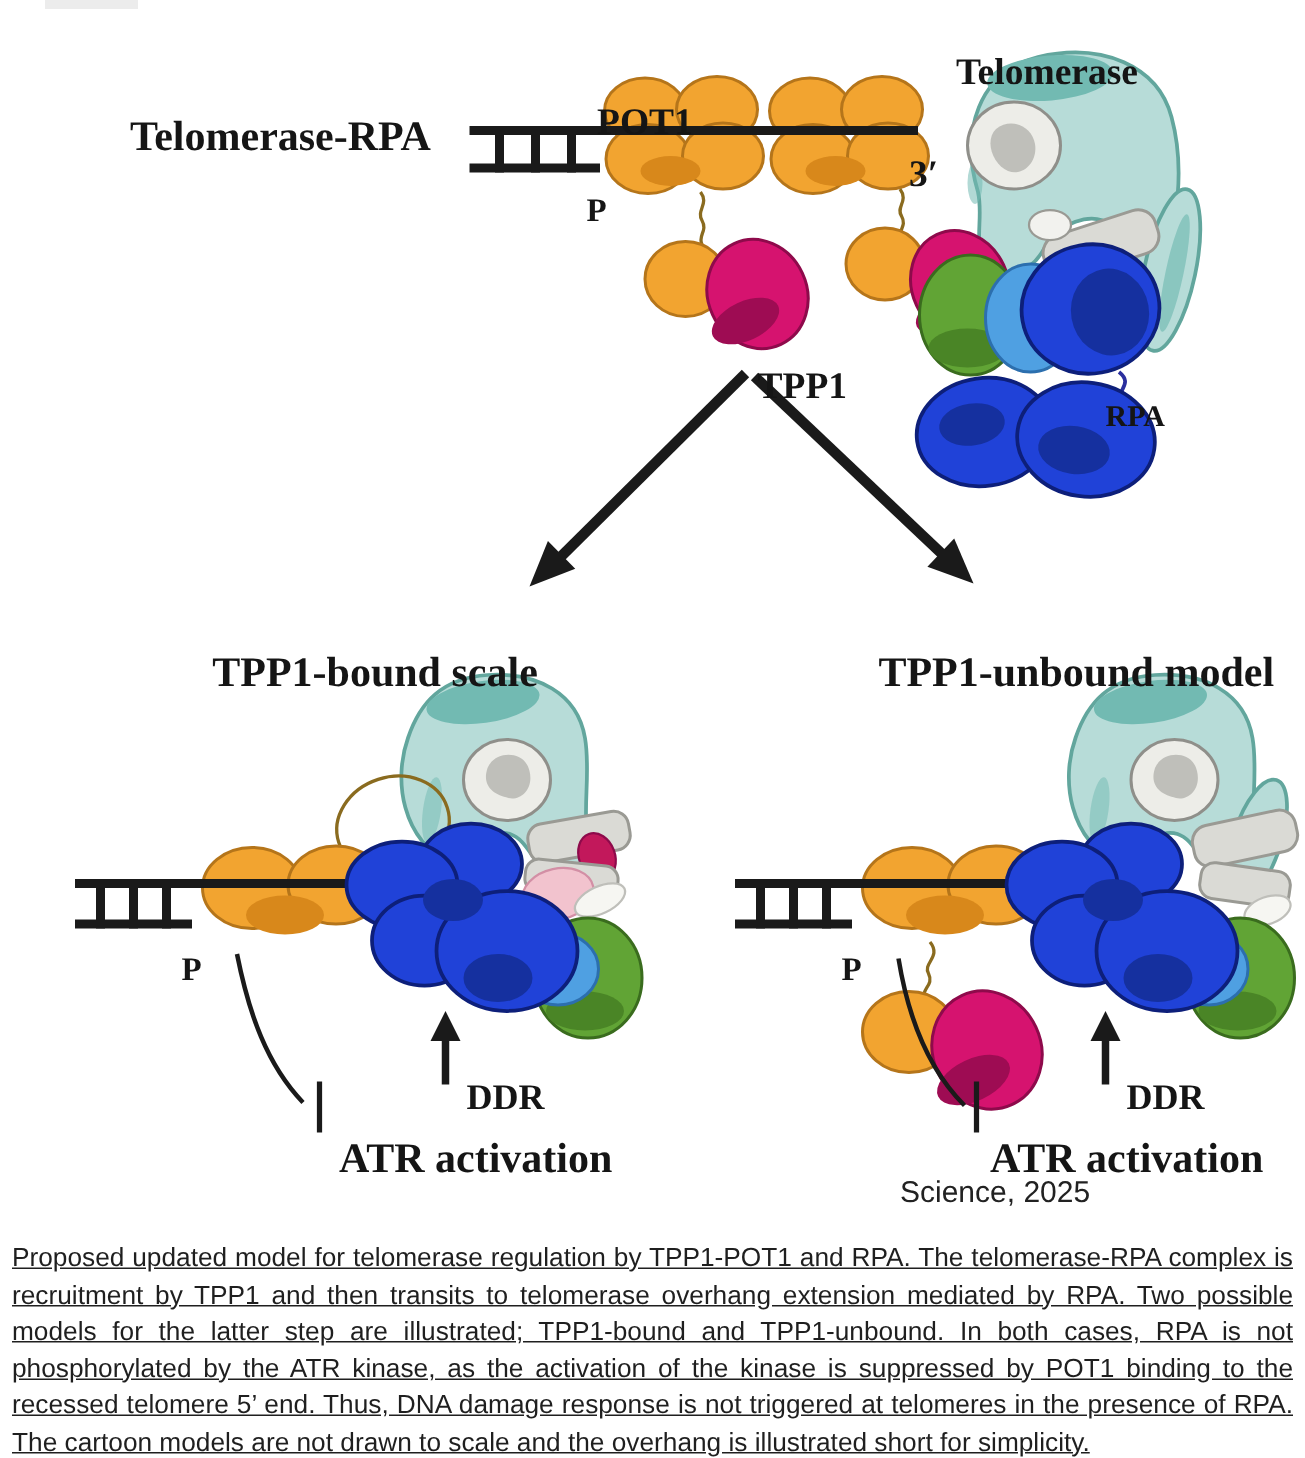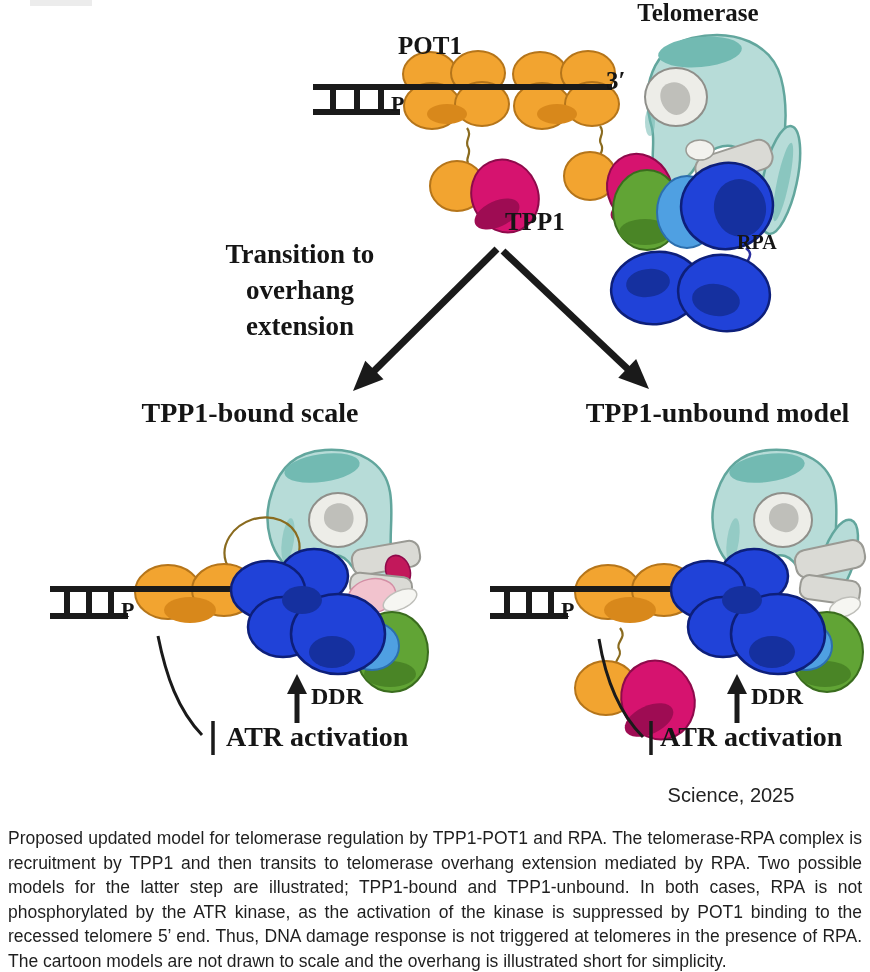--- a/index.html
+++ b/index.html
@@ -1,25 +1,25 @@
 <!DOCTYPE html>
 <html><head>
 <meta charset="utf-8">
 <style>
   html,body{margin:0;padding:0;background:#fff;}
   .page{position:relative;width:870px;height:972px;background:#ffffff;overflow:hidden;
         font-family:"Liberation Serif", serif;}
   svg{position:absolute;left:0;top:0;}
   .lbl{position:absolute;font-family:"Liberation Serif", serif;font-weight:bold;color:#151515;
-       white-space:nowrap;line-height:1.05;}
+       white-space:nowrap;line-height:1.05;margin-top:36px;}
   .block{white-space:normal;text-align:center;}
   .caption{position:absolute;left:8px;top:826px;width:854px;
            font-family:"Liberation Sans", sans-serif;font-size:17.5px;line-height:24.5px;
-           color:#1f1f1f;text-align:justify;font-weight:400;}
-  .source{position:absolute;left:600px;top:784px;width:262px;text-align:center;
+           color:#1f1f1f;text-align:justify;font-weight:400;text-decoration:underline;}
+  .source{position:absolute;left:600px;top:784px;width:262px;text-align:left;
           font-family:"Liberation Sans", sans-serif;font-size:20px;color:#222;font-weight:400;}
 </style>
 </head>
 <body>
 
 <div class="page">
 
 <svg width="870" height="820" viewBox="0 0 870 820">
 
   <rect x="30" y="0" width="62" height="6" fill="#ECECEC"></rect>
@@ -221,34 +221,30 @@
       <line x1="651" y1="721" x2="651" y2="755" stroke-width="3.5"></line>
     </g>
     <g>
       <line x1="737" y1="723" x2="737" y2="690" stroke="#1A1A1A" stroke-width="5"></line>
       <polygon points="737,674 727,694 747,694" fill="#1A1A1A"></polygon>
     </g>
   </g>
 </svg>
 
 <div class="lbl block" style="left:37px;top:36px;width:300px;font-size:28px;line-height:39px;">
+  <div>Telomerase-RPA</div>
 </div>
 
 <div class="lbl" style="left:398px;top:33px;font-size:25px;">POT1</div>
 <div class="lbl block" style="left:628px;top:0px;width:140px;font-size:25px;">Telomerase</div>
 <div class="lbl" style="left:606px;top:68px;font-size:25px;">3′</div>
 <div class="lbl" style="left:391px;top:92px;font-size:22px;">P</div>
 <div class="lbl" style="left:505px;top:209px;font-size:25px;">TPP1</div>
 <div class="lbl" style="left:737px;top:232px;font-size:20px;">RPA</div>
 
-<div class="lbl block" style="left:180px;top:236px;width:240px;font-size:27px;line-height:36px;">
-  <div>Transition to</div>
-  <div>overhang</div>
-  <div>extension</div>
-</div>
 
 <div class="lbl block" style="left:100px;top:398px;width:300px;font-size:28px;">TPP1-bound scale</div>
 <div class="lbl block" style="left:565px;top:398px;width:305px;font-size:28px;">TPP1-unbound model</div>
 
 <div class="lbl" style="left:121px;top:598px;font-size:22px;">P</div>
 <div class="lbl" style="left:561px;top:598px;font-size:22px;">P</div>
 
 <div class="lbl" style="left:311px;top:684px;font-size:24px;">DDR</div>
 <div class="lbl" style="left:751px;top:684px;font-size:24px;">DDR</div>
 

